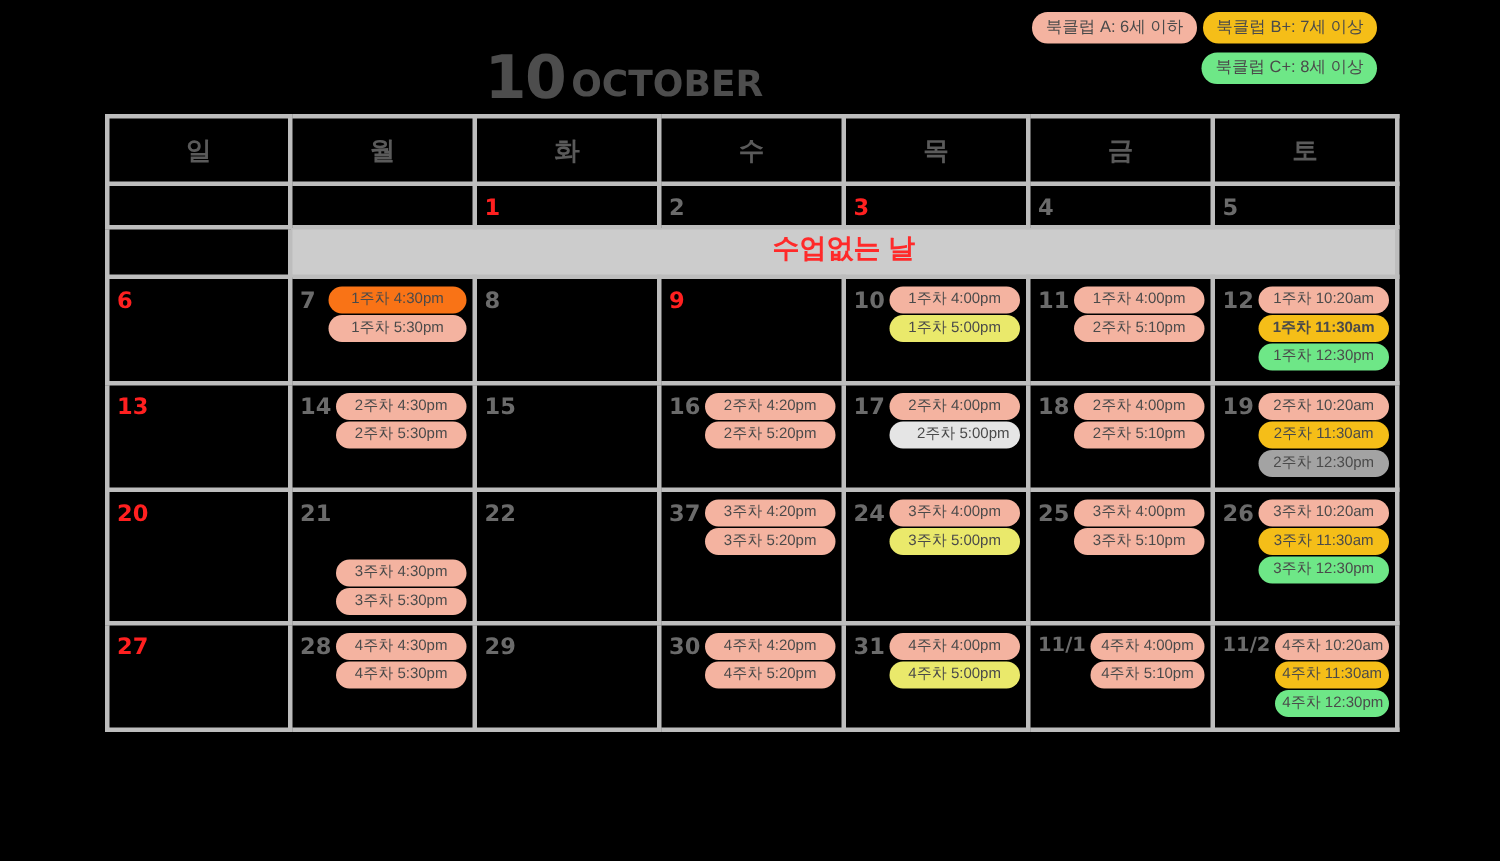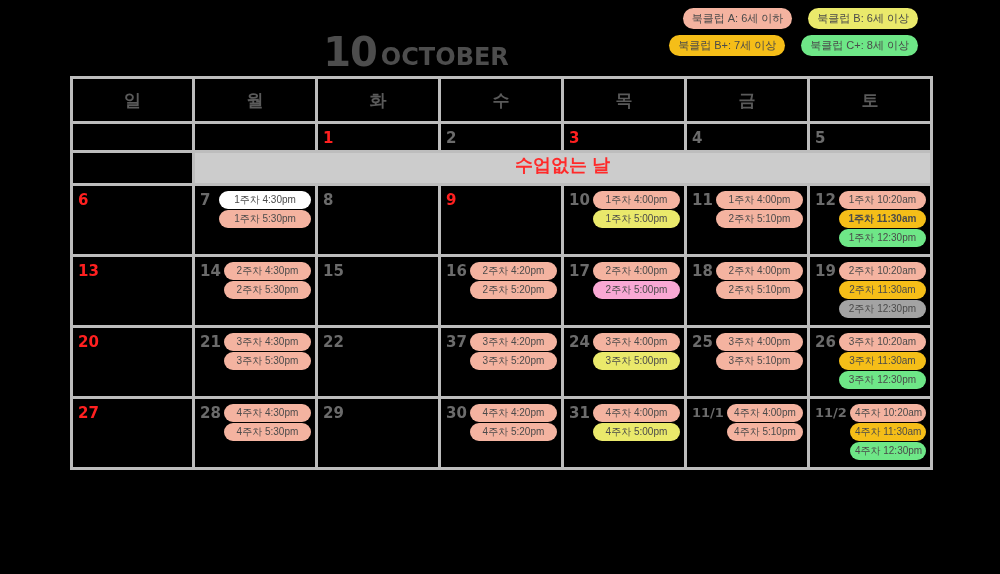--- a/index.html
+++ b/index.html
@@ -17,21 +17,21 @@
 
   
   #legend {
     position: absolute;
     left: 588px;
     top: 8px;
     width: 330px;
     display: flex;
     flex-wrap: wrap;
     justify-content: flex-end;
-    gap: 6px 16px;
+    gap: 6px 4px;
   }
   .legend-chip {
     border-radius: 11px;
     padding: 4px 9px 5px 9px;
     font-size: 11px;
     line-height: 12px;
     color: #4a4a4a;
     white-space: nowrap;
     font-weight: 500;
   }
@@ -132,21 +132,20 @@
     white-space: nowrap;
     text-align: center;
   }
   .event.narrow { padding: 2px 5px 3px 5px; }
 </style>
 </head>
 <body>
 
 <div id="legend">
     <div class="legend-chip" style="background: rgb(244, 179, 160);">북클럽 A: 6세 이하</div>
-    <div class="legend-chip" style="background: rgb(234, 233, 107);">북클럽 B: 6세 이상</div>
     <div class="legend-chip" style="background: rgb(245, 190, 24);">북클럽 B+: 7세 이상</div>
     <div class="legend-chip" style="background: rgb(110, 231, 135);">북클럽 C+: 8세 이상</div>
   </div>
 
 <div id="title-block">
   <span id="title-num">10</span><span id="title-month">OCTOBER</span>
 </div>
 
 <table id="calendar">
   <colgroup>
@@ -206,21 +205,21 @@
       <tr class="week-row">
         <td>
           <div class="cell-inner">
             <span class="daynum sun">6</span>
           </div>
         </td>
         <td>
           <div class="cell-inner">
             <span class="daynum">7</span>
             <div class="events">
-              <div class="event" style="background: #ffffff;">1주차 4:30pm</div>
+              <div class="event" style="background: #f97316;">1주차 4:30pm</div>
               <div class="event" style="background: rgb(244, 179, 160);">1주차 5:30pm</div>
             </div>
           </div>
         </td>
         <td>
           <div class="cell-inner">
             <span class="daynum">8</span>
           </div>
         </td>
         <td>
@@ -284,21 +283,21 @@
               <div class="event" style="background: rgb(244, 179, 160);">2주차 4:20pm</div>
               <div class="event" style="background: rgb(244, 179, 160);">2주차 5:20pm</div>
             </div>
           </div>
         </td>
         <td>
           <div class="cell-inner">
             <span class="daynum">17</span>
             <div class="events">
               <div class="event" style="background: rgb(244, 179, 160);">2주차 4:00pm</div>
-              <div class="event" style="background: #f9a8d4;">2주차 5:00pm</div>
+              <div class="event" style="background: #e5e5e5; text-align: right;">2주차 5:00pm</div>
             </div>
           </div>
         </td>
         <td>
           <div class="cell-inner">
             <span class="daynum">18</span>
             <div class="events">
               <div class="event" style="background: rgb(244, 179, 160);">2주차 4:00pm</div>
               <div class="event" style="background: rgb(244, 179, 160);">2주차 5:10pm</div>
             </div>
@@ -318,21 +317,21 @@
       <tr class="week-row">
         <td>
           <div class="cell-inner">
             <span class="daynum sun">20</span>
           </div>
         </td>
         <td>
           <div class="cell-inner">
             <span class="daynum">21</span>
             <div class="events">
-              <div class="event" style="background: rgb(244, 179, 160);">3주차 4:30pm</div>
+              <div class="event" style="background: rgb(244, 179, 160); margin-top: 40px;">3주차 4:30pm</div>
               <div class="event" style="background: rgb(244, 179, 160);">3주차 5:30pm</div>
             </div>
           </div>
         </td>
         <td>
           <div class="cell-inner">
             <span class="daynum">22</span>
           </div>
         </td>
         <td>

